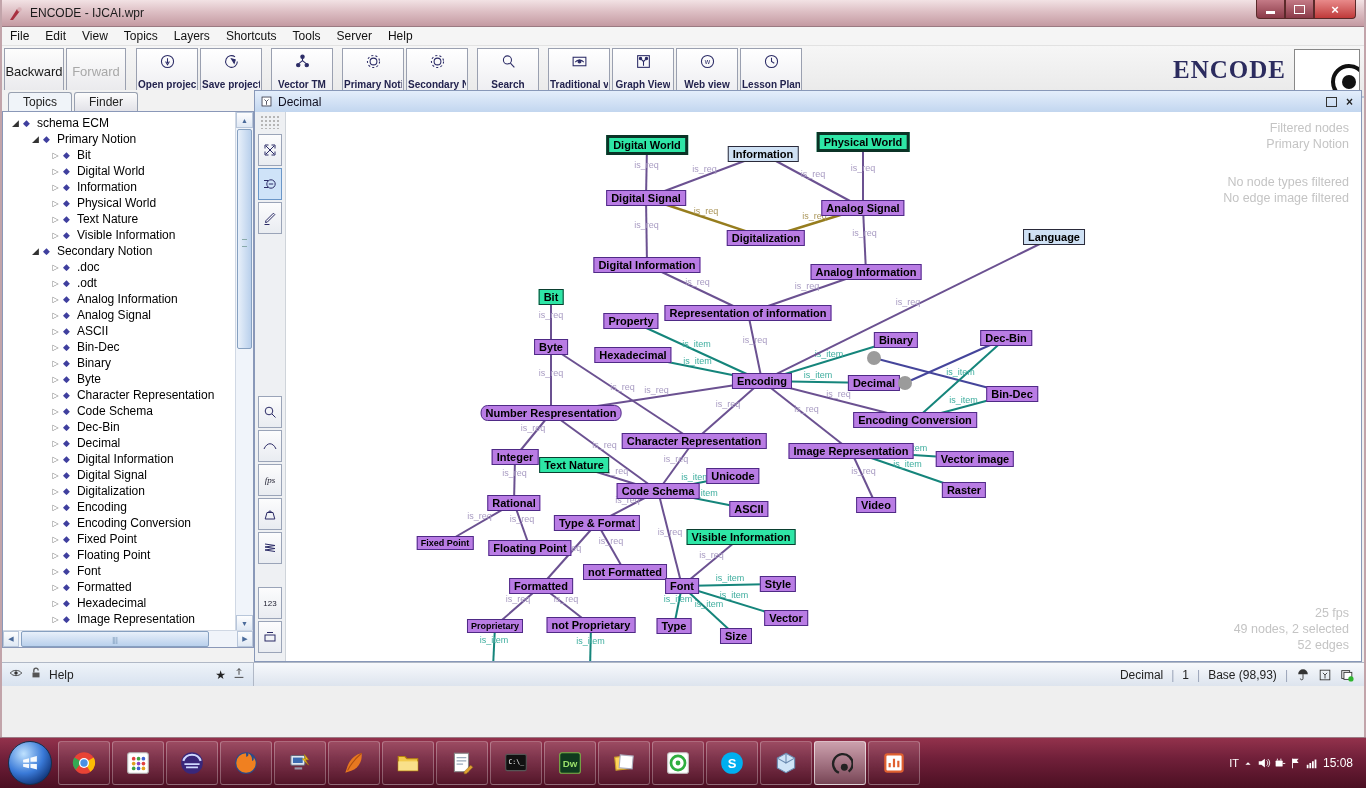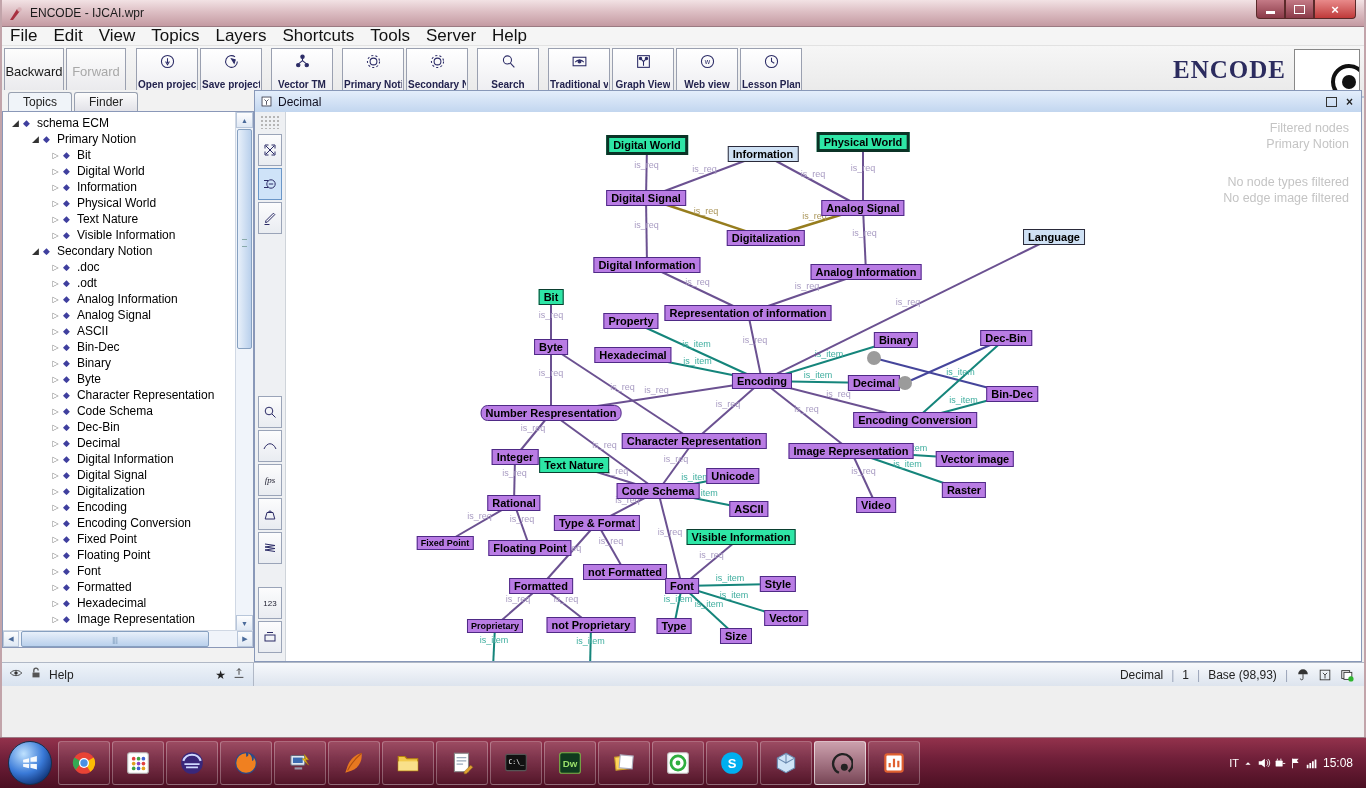--- a/index.html
+++ b/index.html
@@ -9,21 +9,21 @@
   .titlebar{height:26px;background:linear-gradient(180deg,#f2e2e4 0%,#ddbfc4 45%,#c49aa2 100%);display:flex;align-items:center;padding-left:6px;border-bottom:1px solid #9a7a82;position:relative}
   .app-icon svg{width:16px;height:16px;vertical-align:middle}
   .title{font-size:12px;color:#1a1a1a;margin-left:6px}
   .win-btns{position:absolute;right:8px;top:0;display:flex}
   .wbtn{width:29px;height:19px;border:1px solid #5a2a2a;border-top:none;display:flex;align-items:center;justify-content:center;color:#fff;font-size:11px;background:linear-gradient(#c47a86,#8a3a48);box-sizing:border-box}
   .wbtn.min{border-radius:0 0 0 4px}
   .wbtn.close{width:42px;background:linear-gradient(#e88a8a,#c03a3a);border-radius:0 0 4px 0;font-size:13px;font-weight:bold}
   .glyph-min{display:inline-block;width:9px;height:3px;background:#fff;margin-top:6px}
   .glyph-max{display:inline-block;width:9px;height:7px;border:1px solid #fff}
   
-  .menubar{height:18px;background:#f5f5f5;border-bottom:1px solid #e2e2e2;display:flex;align-items:center;font-size:17px;color:#111}
+  .menubar{height:18px;background:#f5f5f5;border-bottom:1px solid #e2e2e2;display:flex;align-items:center;font-size:12px;color:#111}
   .menu-item{padding:0 8px;cursor:default}
   
   .toolbar{height:46px;background:linear-gradient(#f6f6f6,#e9e9e9);border-bottom:2px solid #b9c8d8;display:flex;align-items:stretch;padding:2px 2px;position:relative}
   .nav-btn{width:60px;border:1px solid #9aa0b0;background:linear-gradient(#fdfdfd,#e9e9ec);display:flex;align-items:center;justify-content:center;font-size:13px;color:#1a1a1a;margin-right:2px;box-sizing:border-box}
   .nav-btn.disabled{color:#a8a8a8}
   .tb-groups{display:flex;align-items:stretch}
   .tb-sep{width:7px}
   .tool-btn{width:62px;border:1px solid #9aa0b0;background:linear-gradient(#ffffff,#ededf1);display:flex;flex-direction:column;align-items:center;justify-content:center;margin:0 1px;box-sizing:border-box}
   .tool-ic svg{width:17px;height:17px;display:block}
   .tool-lb{font-size:10px;font-weight:bold;color:#23234e;margin-top:9px;white-space:nowrap;max-width:58px;overflow:hidden}
@@ -680,20 +680,25 @@
             <div class="gnode-dot" style="left: 619px; top: 271px;"></div>
           </div>
         <div class="ov ov-filter">
           <div>Filtered nodes</div>
           <div>Primary Notion</div>
         </div>
         <div class="ov ov-types">
           <div>No node types filtered</div>
           <div>No edge image filtered</div>
         </div>
+        <div class="ov ov-stats">
+          <div>25 fps</div>
+          <div>49 nodes, 2 selected</div>
+          <div>52 edges</div>
+        </div>
       </div>
     </div>
   </div>
 
   <div class="band">
     <div class="layerbar">
       <span><svg viewBox="0 0 16 16">
             <path d="M1.5 8c3-4 10-4 13 0-3 4-10 4-13 0z" fill="none" stroke="#333"></path>
             <circle cx="8" cy="8" r="2" fill="#333"></circle>
           </svg></span>

